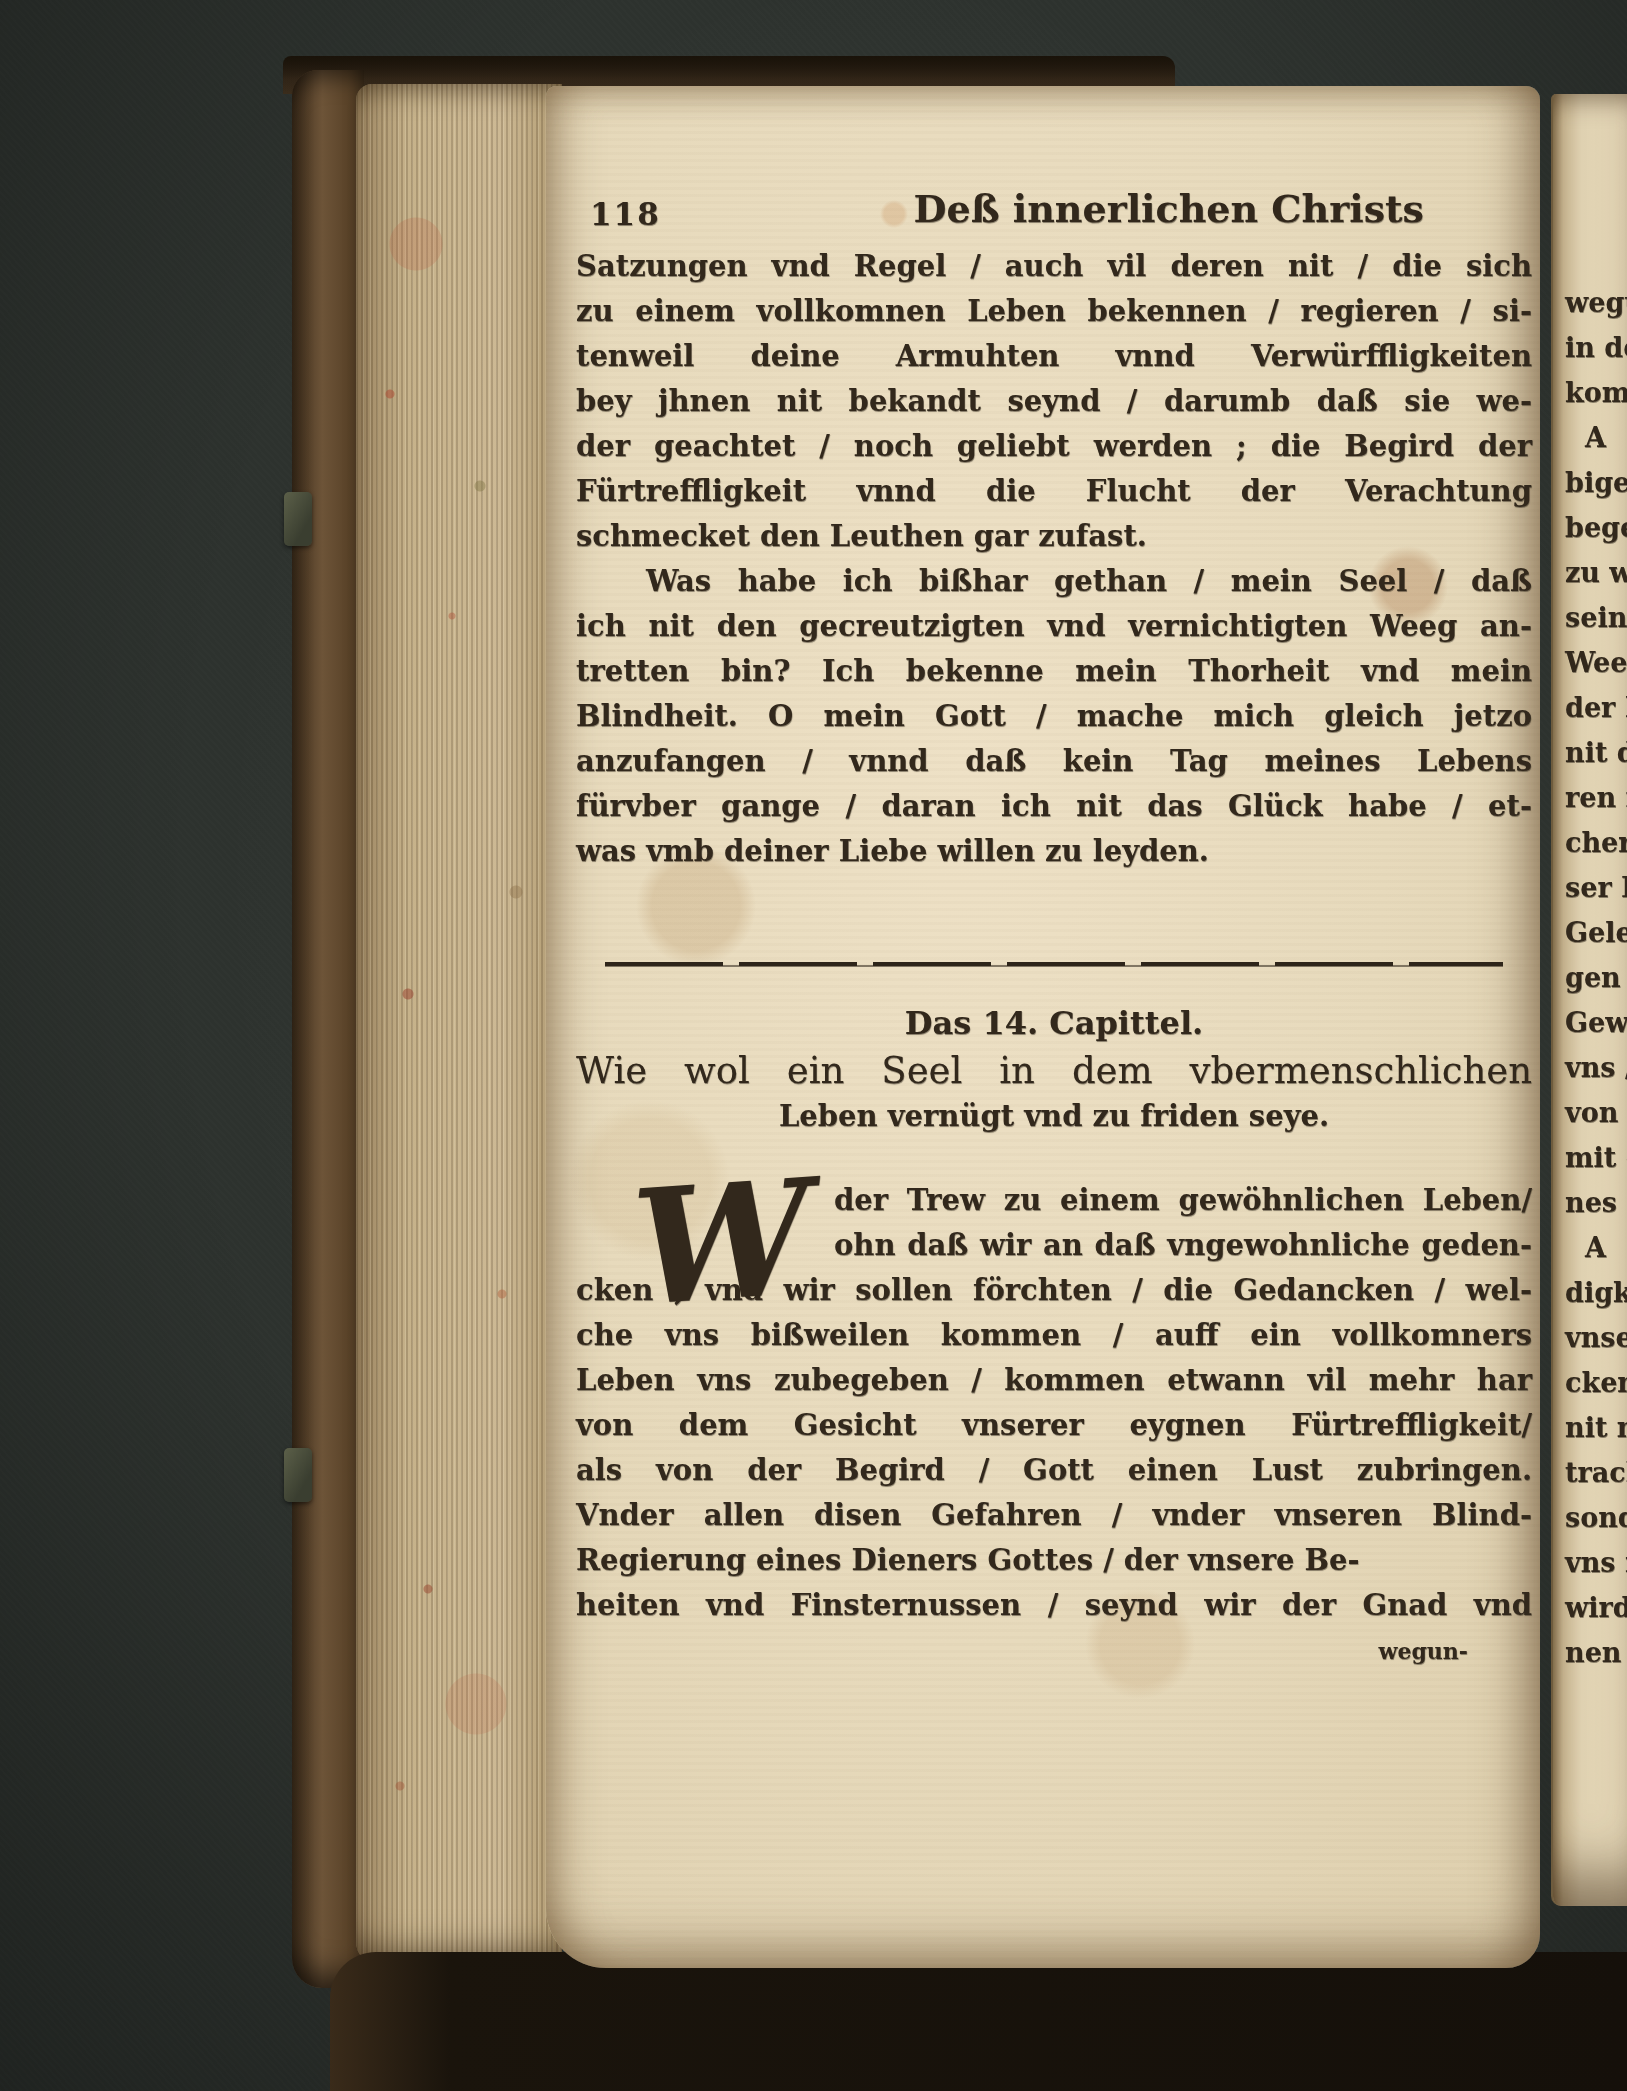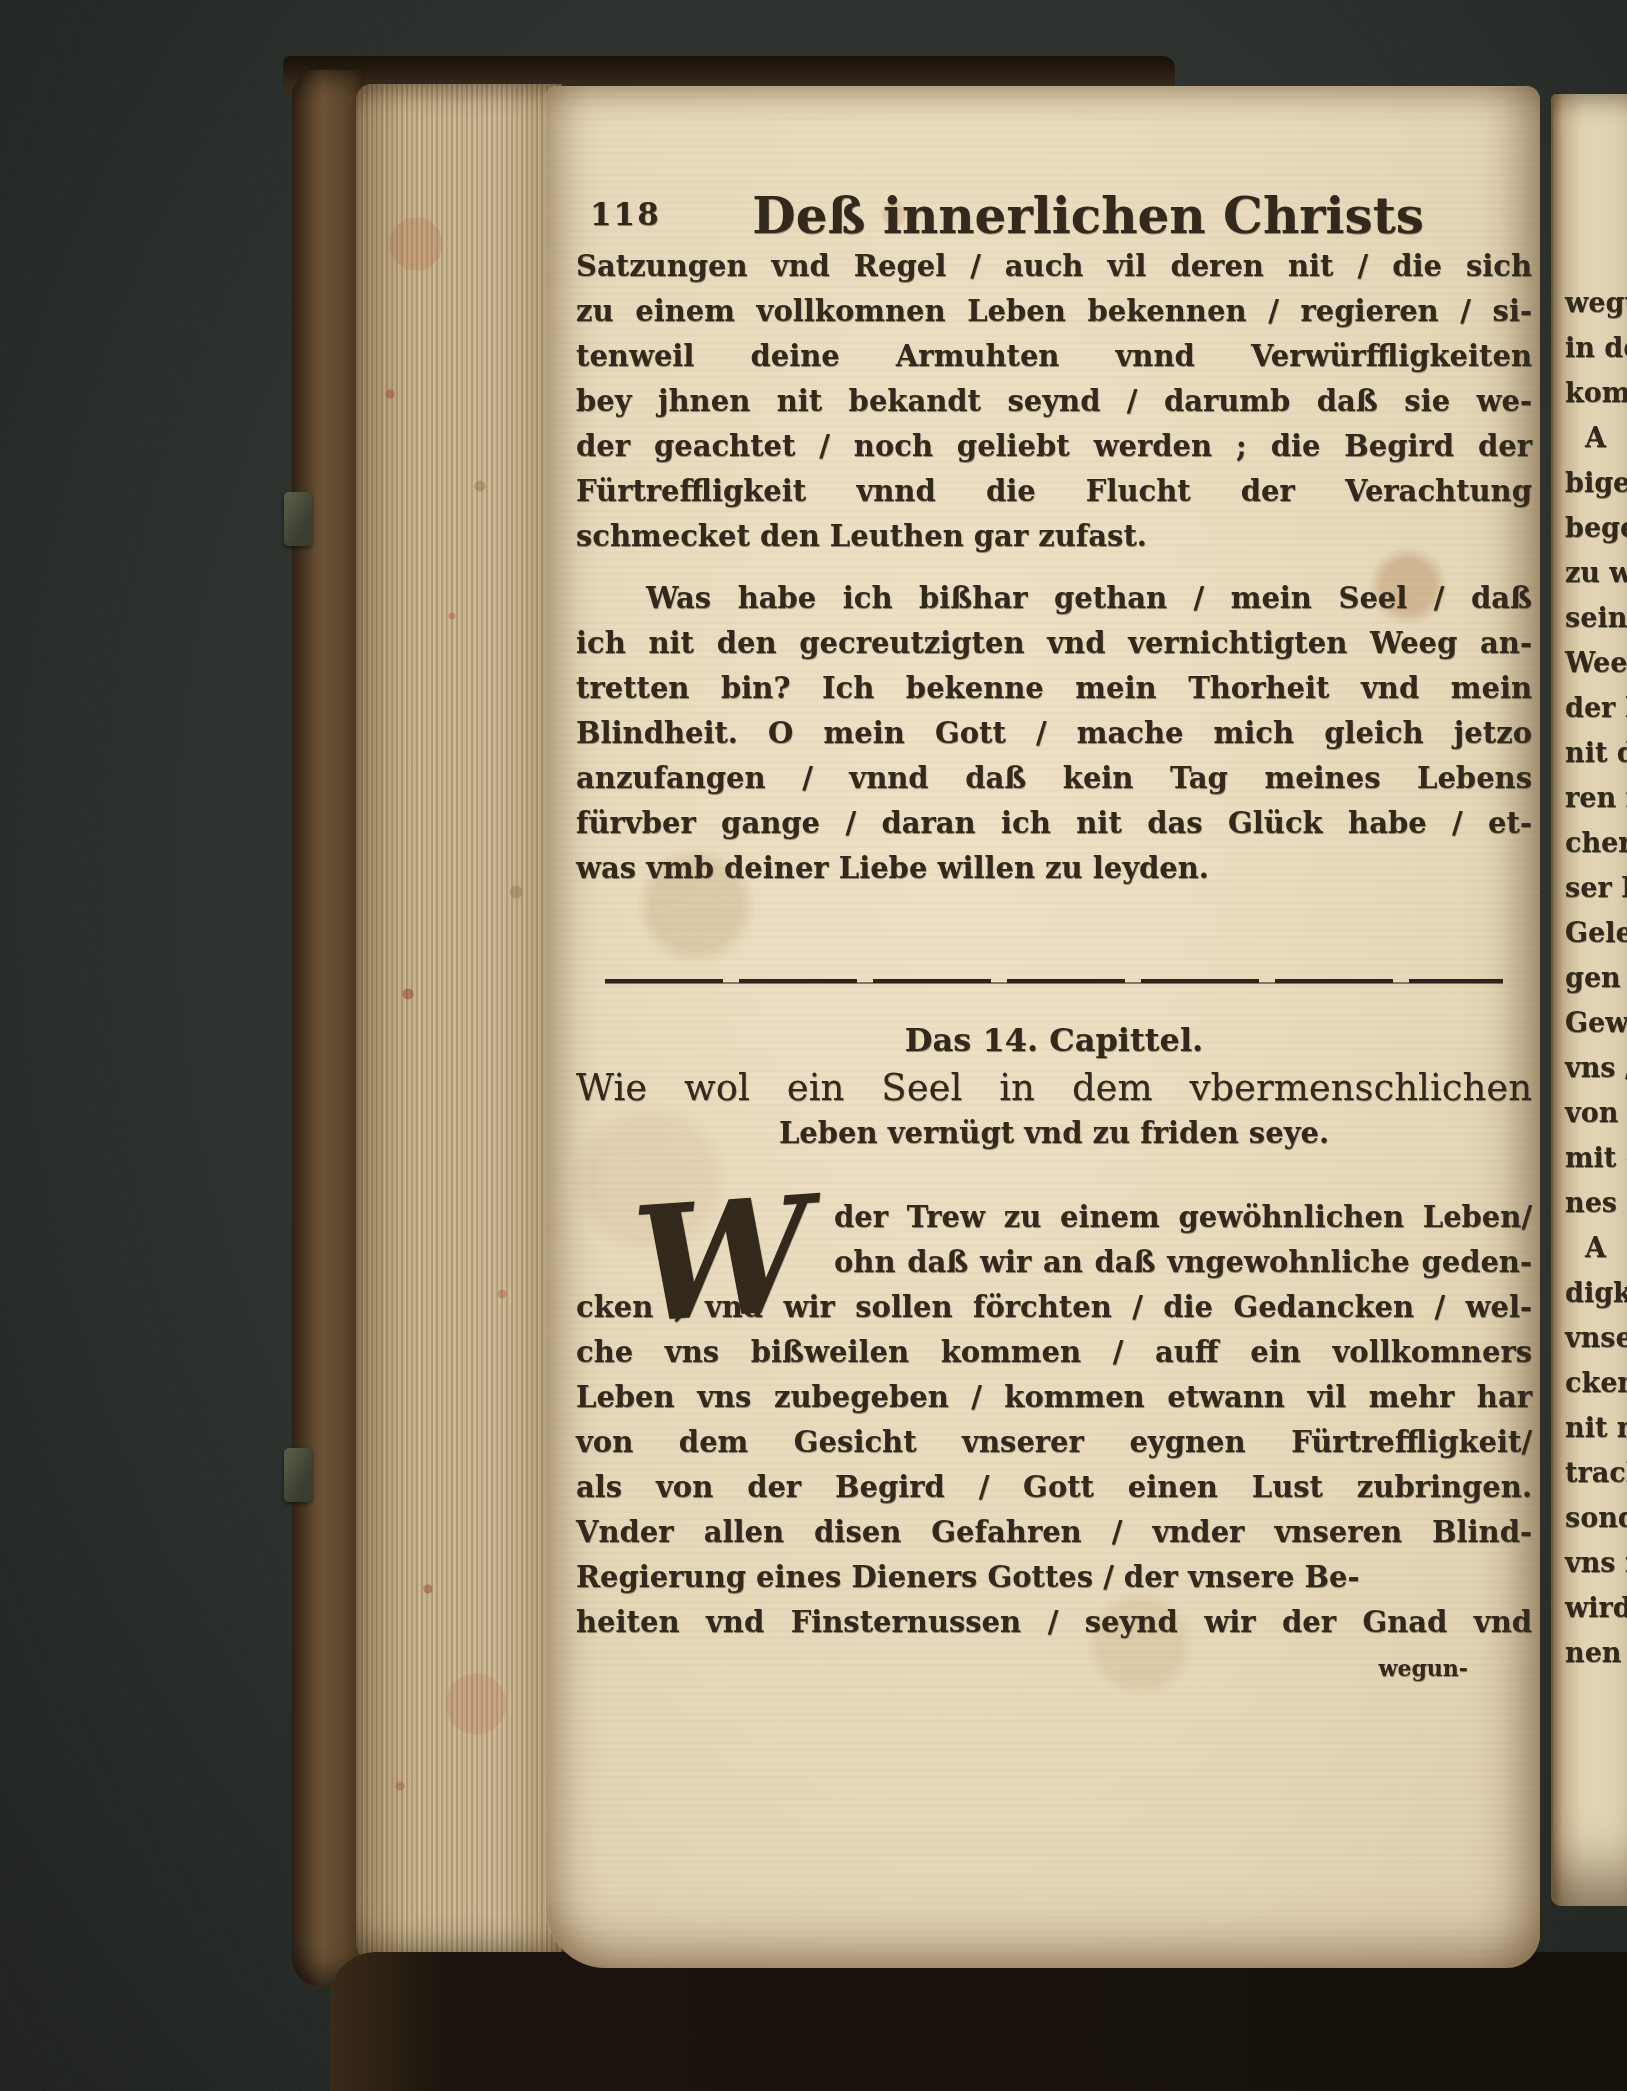--- a/index.html
+++ b/index.html
@@ -76,24 +76,24 @@
 
   .book-bottom{left:330px;top:1952px;width:1297px;height:139px;
     background:linear-gradient(90deg,#3a2b1a 0,#1a140c 120px,#15100a 100%);
     border-radius:46px 0 0 0;}
 
   
   .text-area{position:absolute;left:30px;top:100px;right:8px;color:#32281c;
     text-shadow:.5px .5px .7px rgba(46,37,26,.5);}
   .header-row{position:relative;height:58px;}
   .page-number{position:absolute;left:14px;top:10px;font-size:31px;font-weight:bold;letter-spacing:2px;}
-  .running-title{position:absolute;right:108px;top:0;font-size:50px;font-weight:bold;}
+  .running-title{position:absolute;right:108px;top:0;font-size:38px;font-weight:bold;}
   .line{font-size:29px;font-weight:bold;line-height:45px;white-space:normal;}
   .just{text-align:justify;text-align-last:justify;}
-  .para2 .line:first-child{text-indent:70px;margin-top:17px;}
+  .para2 .line:first-child{text-indent:70px;}
   .divider{margin:88px auto 0 auto;width:94%;height:6px;
     background:
       repeating-linear-gradient(90deg,#2e251a 0 118px, rgba(0,0,0,0) 118px 134px),
       linear-gradient(90deg, rgba(46,37,26,.55), rgba(46,37,26,.55));
     background-size:100% 4px,100% 2px;background-position:0 0,0 3px;background-repeat:no-repeat;}
   .chapter-title{margin-top:32px;text-align:center;font-size:32px;font-weight:bold;line-height:46px;}
   .heading1{margin-top:0;font-size:37px;font-weight:normal;line-height:50px;text-align:justify;text-align-last:justify;}
   .heading2{font-size:29px;font-weight:bold;line-height:40px;text-align:center;}
   .para3{position:relative;margin-top:42px;}
   .para3 .indent-block .line{padding-left:258px;}

